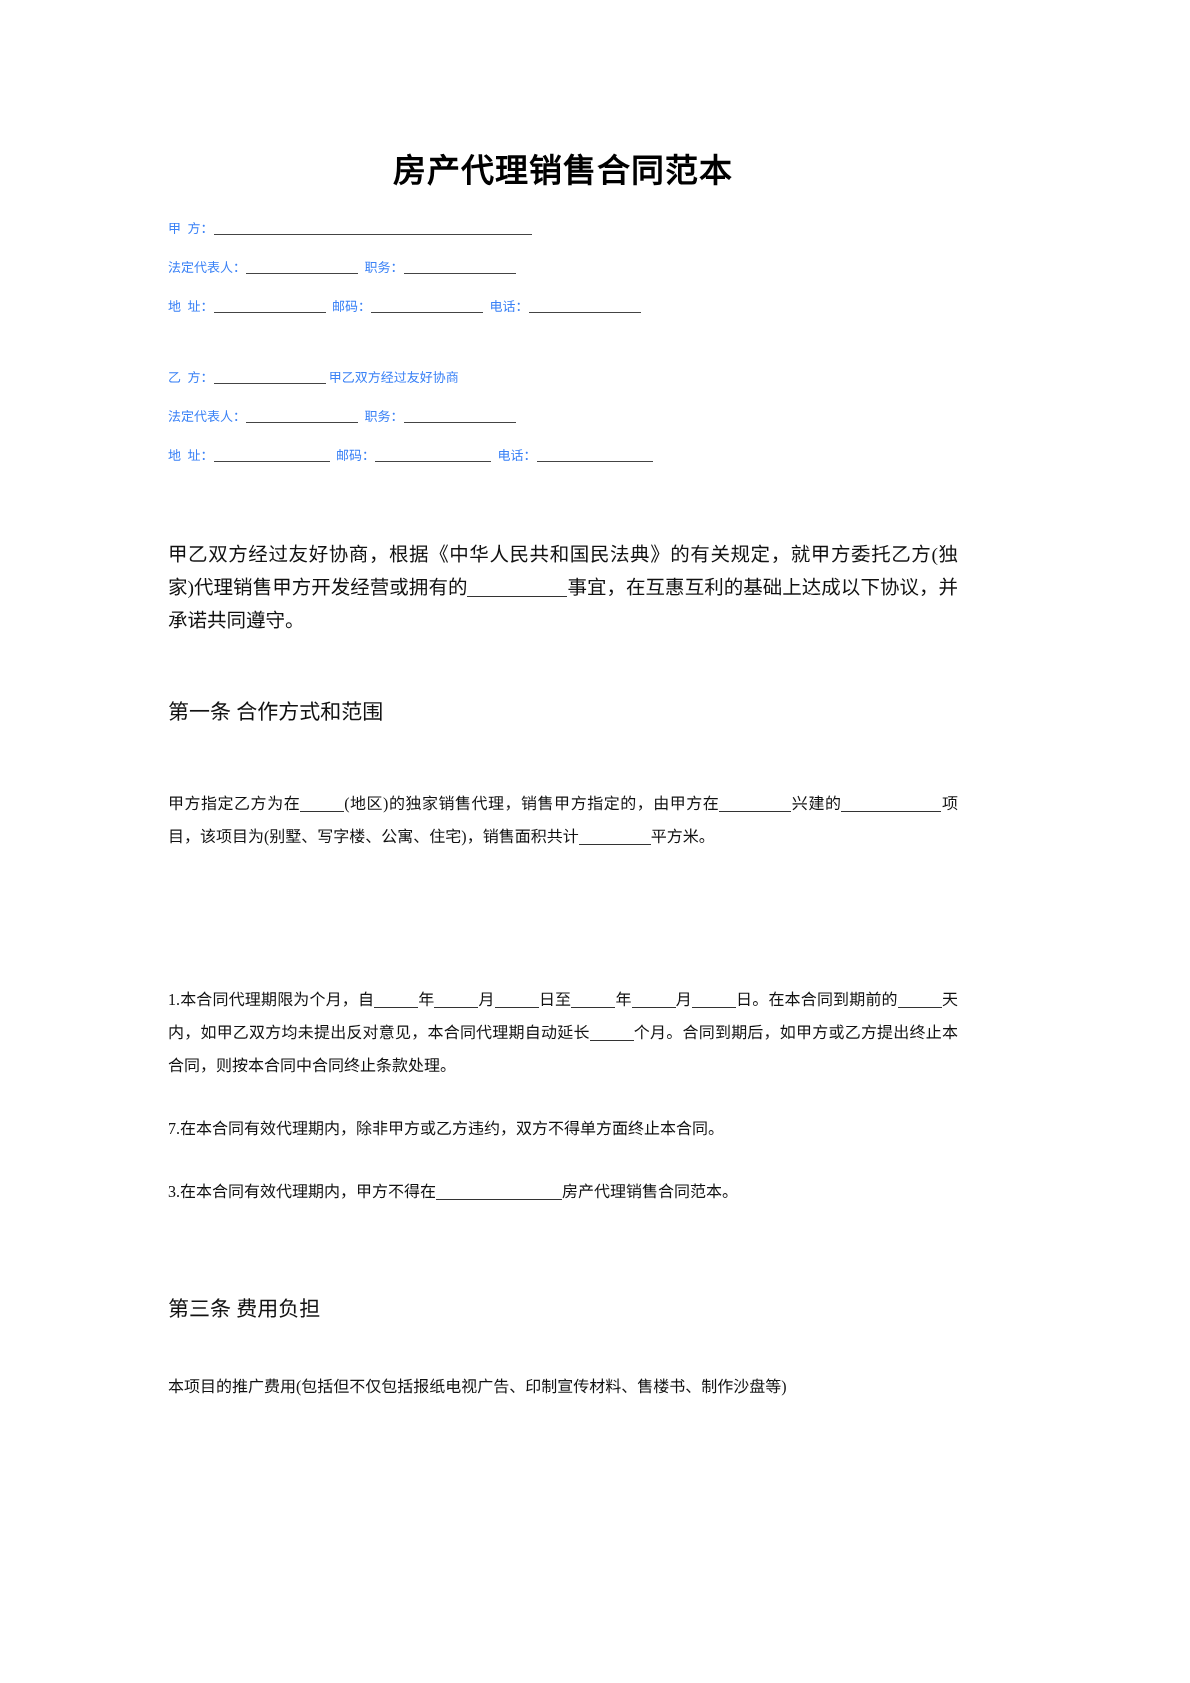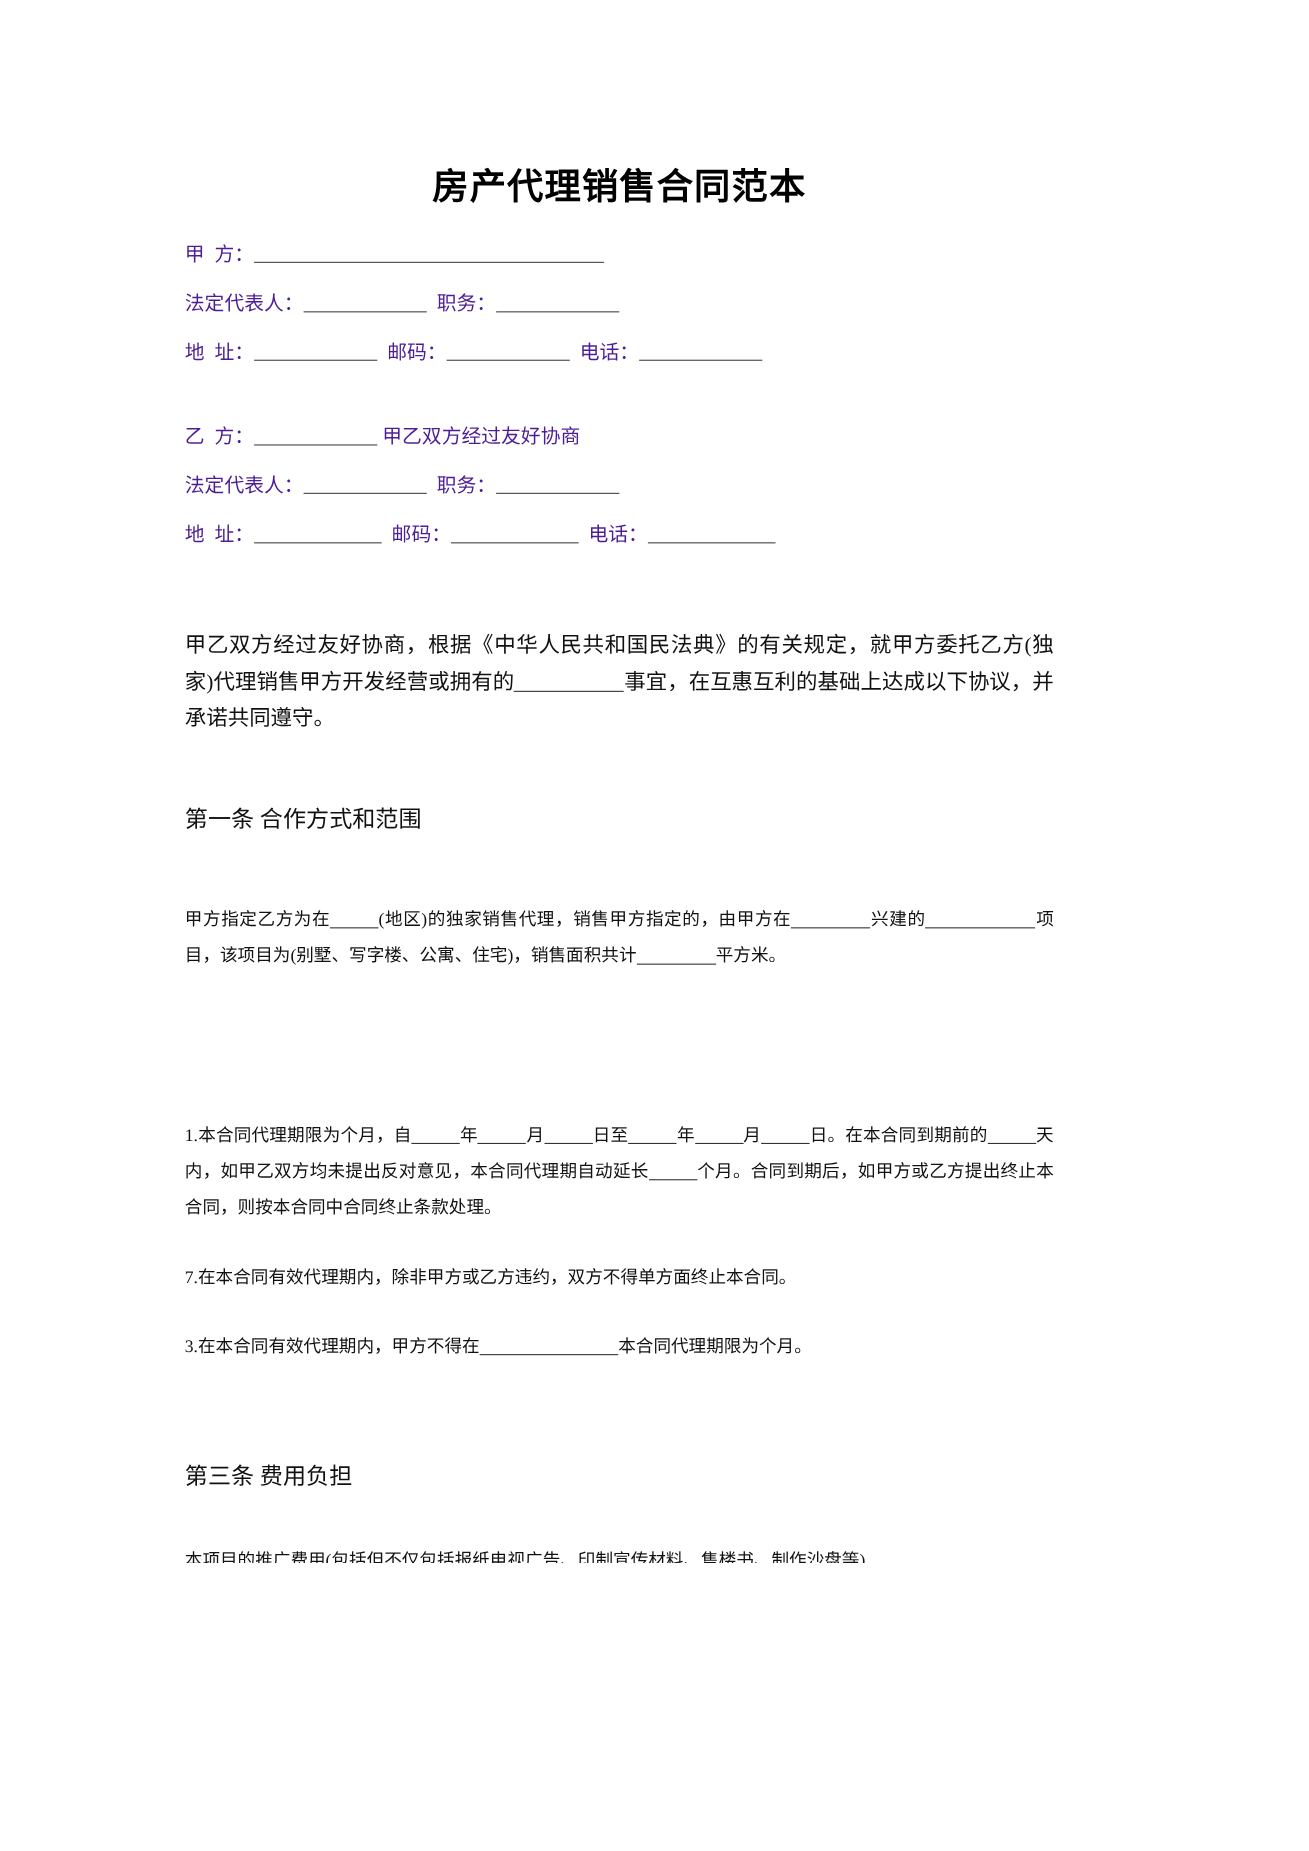--- a/index.html
+++ b/index.html
@@ -34,26 +34,26 @@
     font-weight: bold;
     text-align: center;
     letter-spacing: 1px;
     margin: 0;
     padding-top: 152px;
     padding-bottom: 0;
     line-height: 1.2;
     color: #000;
   }
   .party-line {
-    font-size: 18px;
+    font-size: 13px;
     line-height: 1.0;
     margin: 0;
     padding: 0;
     white-space: nowrap;
-    color: #4c1d95;
+    color: #3b82f6;
   }
   .gap-a { height: 30px; }
   .gap-b { height: 26px; }
   .gap-c { height: 58px; }
 
   
   .u {
     display: inline-block;
     border-bottom: 1.3px solid #444;
     vertical-align: -2px;
@@ -166,21 +166,21 @@
       <span>1.本合同代理期限为个月，自</span><span class="blank-s"></span><span>年</span><span class="blank-s"></span><span>月</span><span class="blank-s"></span><span>日至</span><span class="blank-s"></span><span>年</span><span class="blank-s"></span><span>月</span><span class="blank-s"></span><span>日。在本合同到期前的</span><span class="blank-s"></span><span>天内，如甲乙双方均未提出反对意见，本合同代理期自动延长</span><span class="blank-s"></span><span>个月。合同到期后，如甲方或乙方提出终止本合同，则按本合同中合同终止条款处理。</span>
     </p>
 
     <div class="sp-30"></div>
 
     <p class="item">7.在本合同有效代理期内，除非甲方或乙方违约，双方不得单方面终止本合同。</p>
 
     <div class="sp-30"></div>
 
     <p class="item">
-      <span>3.在本合同有效代理期内，甲方不得在</span><span class="blank-xl"></span><span>本合同代理期限为个月。</span>
+      <span>3.在本合同有效代理期内，甲方不得在</span><span class="blank-xl"></span><span>房产代理销售合同范本。</span>
     </p>
 
     <div class="sp-86"></div>
 
     <p class="clause-head">第三条  费用负担</p>
 
     <div class="sp-46"></div>
 
     <p class="item">本项目的推广费用(包括但不仅包括报纸电视广告、印制宣传材料、售楼书、制作沙盘等)</p>
 

